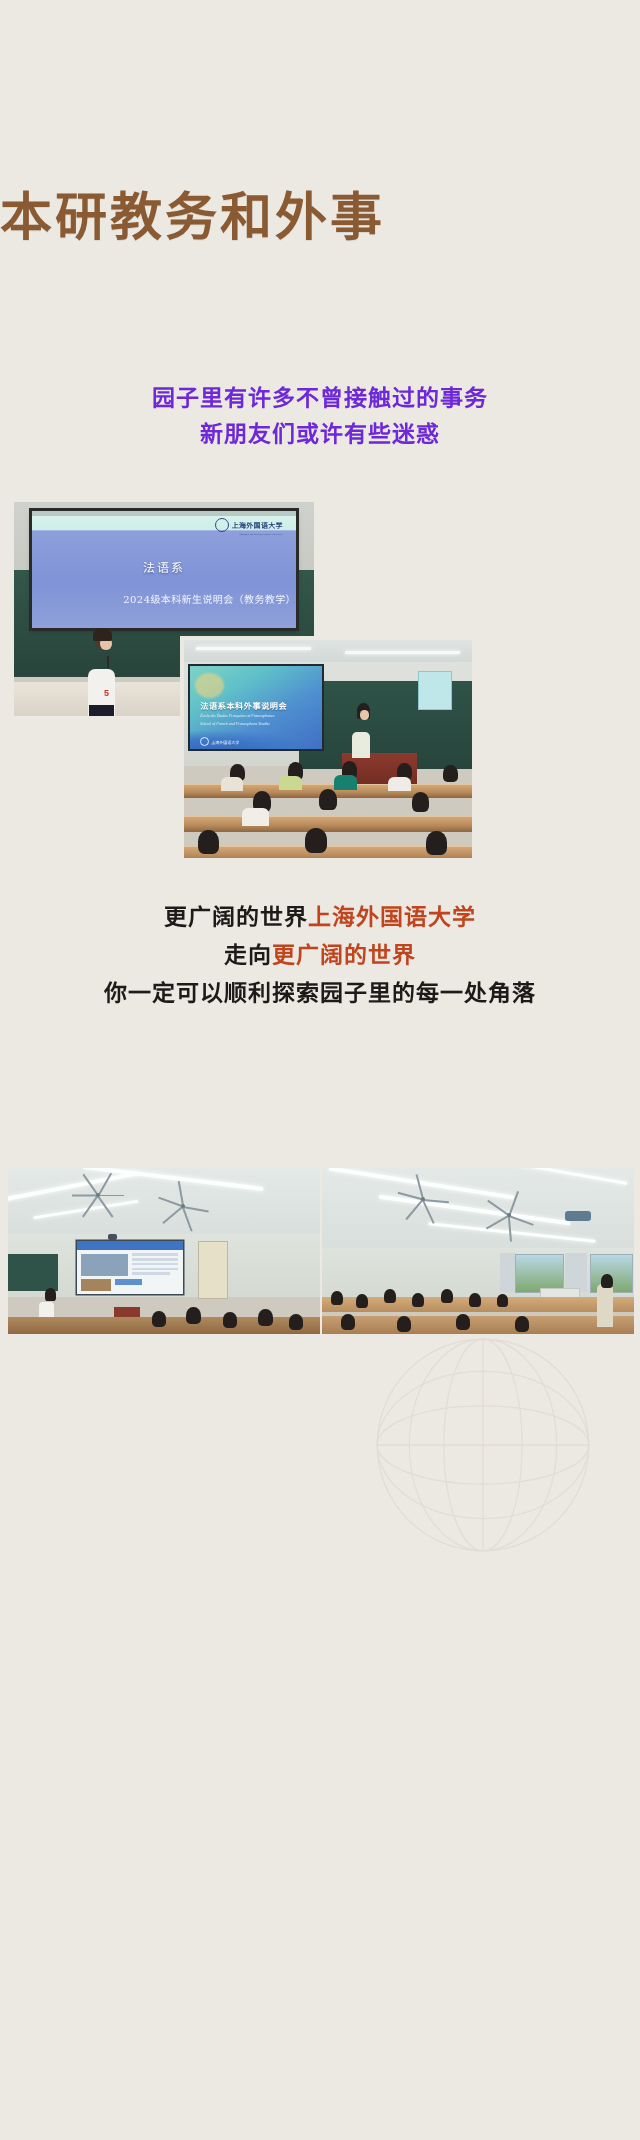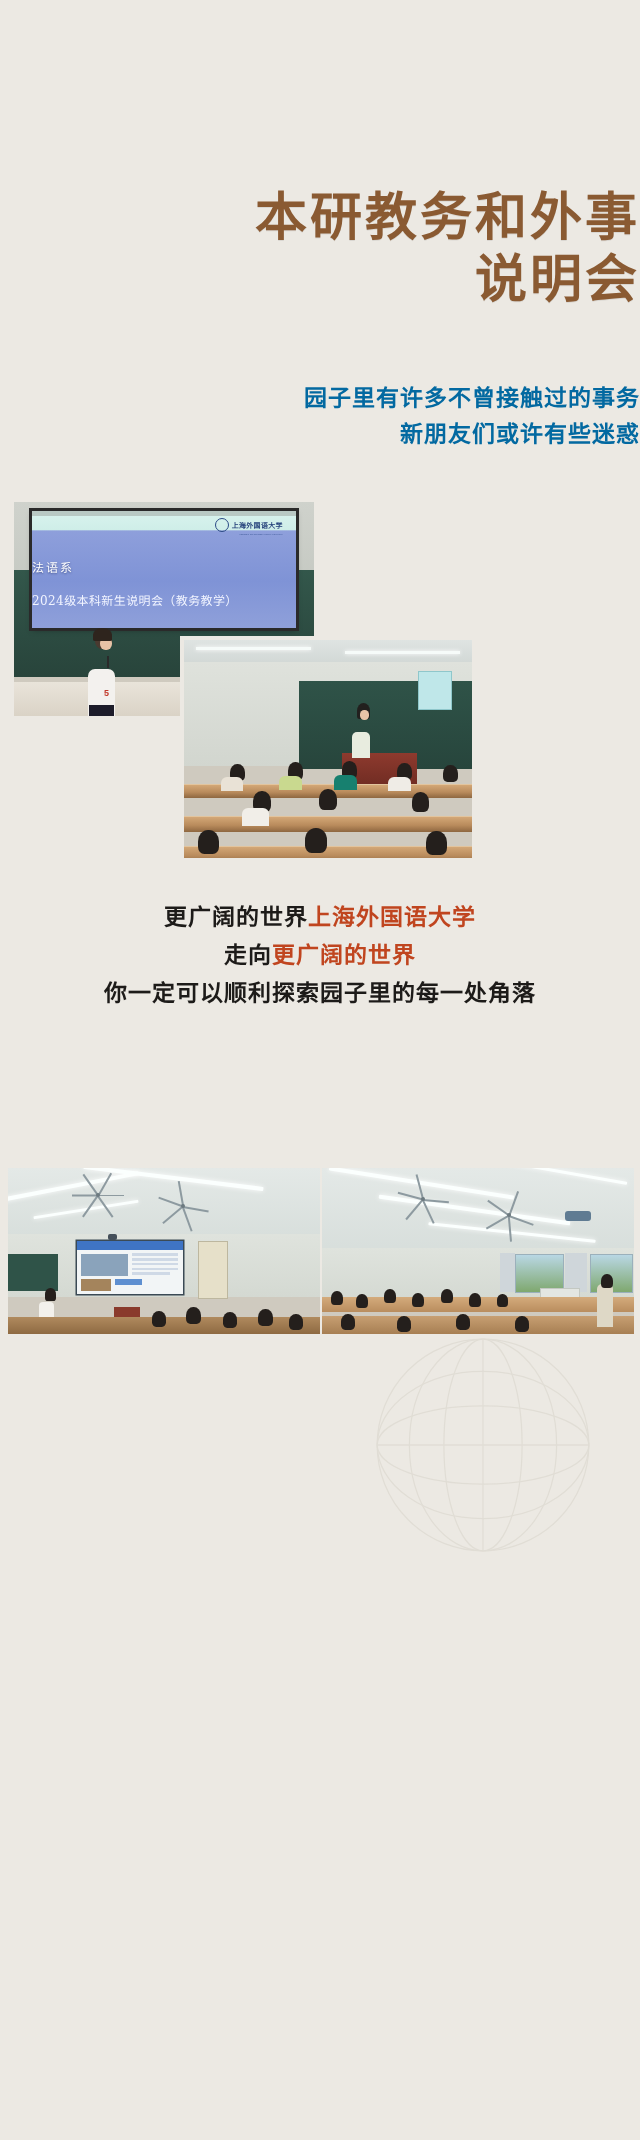--- a/index.html
+++ b/index.html
@@ -20,31 +20,31 @@
   }
   .globe-wm svg{width:100%;height:100%;display:block;}
 
   
   .kicker{
     position:absolute;top:86px;left:0;width:640px;text-align:center;
     font-size:42px;line-height:1;color:#8a5a32;letter-spacing:2px;
     font-family:"Liberation Serif","DejaVu Serif",serif;
   }
   .title{
-    position:absolute;top:186px;left:0;width:640px;text-align:right;
+    position:absolute;top:186px;left:0;width:640px;text-align:left;
     color:#8a5a32;font-size:52px;line-height:62px;font-weight:bold;
     letter-spacing:3px;
     font-family:"DejaVu Serif","Liberation Serif",serif;
     text-shadow:0 1px 0 rgba(0,0,0,.08);
   }
   .title .l2{display:block;}
 
   .subtitle{
-    position:absolute;top:380px;left:0;width:640px;text-align:right;
-    color:#0369a1;font-size:23px;line-height:36px;font-weight:bold;
+    position:absolute;top:380px;left:0;width:640px;text-align:center;
+    color:#6d28d9;font-size:23px;line-height:36px;font-weight:bold;
     letter-spacing:1px;
     font-family:"DejaVu Serif","Liberation Serif",serif;
   }
   .subtitle span{display:block;}
 
   
   .photo{position:absolute;overflow:hidden;background:#cfcabf;}
 
   #photo-1{left:14px;top:502px;width:300px;height:214px;}
   #photo-2{left:184px;top:640px;width:288px;height:218px;box-shadow:-2px -2px 0 2px #ece9e3;}
@@ -78,25 +78,25 @@
   .p1-chrome{left:0;top:0;right:0;height:5%;background:#b9c9c4;}
   .p1-logo{
     right:5%;top:7%;width:46%;height:11%;
     display:flex;align-items:center;justify-content:flex-end;gap:3px;
   }
   .p1-seal{width:12px;height:12px;border-radius:50%;border:1.4px solid #2b4a86;}
   .p1-logotext{font-size:7px;color:#24407a;font-weight:bold;letter-spacing:.3px;white-space:nowrap;
     font-family:"DejaVu Serif","Liberation Serif",serif;}
   .p1-logosub{position:absolute;right:5%;top:19%;font-size:2.6px;color:#3a5694;white-space:nowrap;}
   .p1-slidetitle{
-    left:0;right:0;top:40%;text-align:left;color:#ffffff;font-size:12px;letter-spacing:2px;
+    left:0;right:0;top:40%;text-align:center;color:#ffffff;font-size:12px;letter-spacing:2px;
     text-shadow:0 1px 2px rgba(20,30,80,.5);font-family:"DejaVu Serif","Liberation Serif",serif;
   }
   .p1-slidesub{
-    left:0;right:0;top:68%;text-align:left;color:#f1f4ff;font-size:12px;letter-spacing:.4px;
+    left:0;right:0;top:68%;text-align:right;color:#f1f4ff;font-size:10px;letter-spacing:.4px;
     font-family:"DejaVu Serif","Liberation Serif",serif;
   }
   .p1-speaker-head{left:27%;top:60%;width:17px;height:19px;border-radius:48% 48% 42% 42%;background:#4a3a30;}
   .p1-speaker-face{left:28.6%;top:63%;width:12px;height:13px;border-radius:46%;background:#e6c2a6;}
   .p1-speaker-hair{left:26.4%;top:59%;width:19px;height:13px;border-radius:50% 50% 10% 10%;background:#2e241d;}
   .p1-speaker-body{left:24.5%;top:78%;width:27px;height:24%;background:#f3f1ee;border-radius:7px 7px 0 0;}
   .p1-speaker-num{left:30%;top:87%;color:#c23a2c;font-size:9px;font-weight:bold;font-family:"Liberation Sans",sans-serif;}
   .p1-speaker-skirt{left:25%;top:95%;width:25px;height:12px;background:#1d1c2a;}
   .p1-desk{left:0;right:0;bottom:0;height:16%;background:linear-gradient(180deg,#e9e4da 0%,#dad3c6 100%);}
   .p1-mic{left:31%;top:72%;width:2px;height:12px;background:#2a2a2a;}
@@ -162,21 +162,20 @@
         <ellipse cx="100" cy="100" rx="64" ry="92"></ellipse>
         <line x1="8" y1="100" x2="192" y2="100"></line>
         <line x1="100" y1="8" x2="100" y2="192"></line>
       </g>
     </svg>
   </div>
 
 
   <div class="title">
     <span class="l1">本研教务和外事</span>
-    <span class="l2">说明会</span>
   </div>
 
   <div class="subtitle">
     <span>园子里有许多不曾接触过的事务</span>
     <span>新朋友们或许有些迷惑</span>
   </div>
 
   <div class="photo" id="photo-1">
     <div class="ph-inner">
       <div class="abs p1-wall"></div>
@@ -206,20 +205,31 @@
 
   <div class="photo" id="photo-2">
     <div class="ph-inner">
       <div class="abs p2-ceiling"></div>
       <div class="abs p2-light" style="left:4%;width:40%;"></div>
       <div class="abs p2-light" style="left:56%;width:40%;top:5%;"></div>
       <div class="abs p2-wall"></div>
       <div class="abs p2-board"></div>
       <div class="abs p2-poster"></div>
 
+      <div class="abs p2-screen">
+        <div class="abs p2-screen-sun"></div>
+        <div class="abs p2-screen-wave"></div>
+        <div class="abs p2-slidetitle">法语系本科外事说明会</div>
+        <div class="abs p2-slidefr">École des Études Françaises et Francophones</div>
+        <div class="abs p2-slideen">School of French and Francophone Studies</div>
+        <div class="abs p2-slidelogo">
+          <span class="p2-slideseal"></span>
+          <span class="p2-slidelogotxt">上海外国语大学</span>
+        </div>
+      </div>
 
       <div class="abs p2-podium"></div>
       <div class="abs p2-teacher-body"></div>
       <div class="abs p2-teacher-hair"></div>
       <div class="abs p2-teacher-face"></div>
 
       <div class="abs p2-rows">
         <div class="bench" style="top:26%;height:13%;"></div>
         <div class="bench" style="top:58%;height:15%;"></div>
         <div class="bench" style="top:88%;height:16%;"></div>

